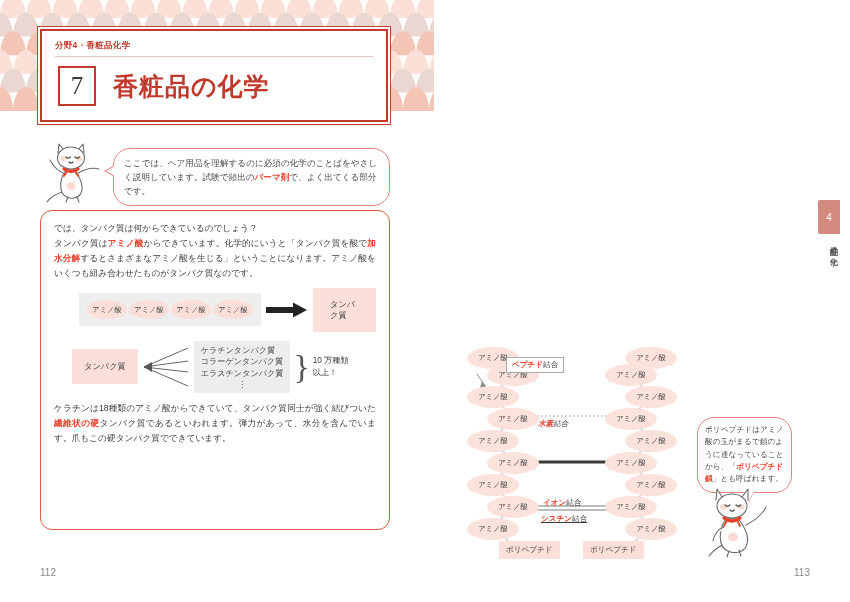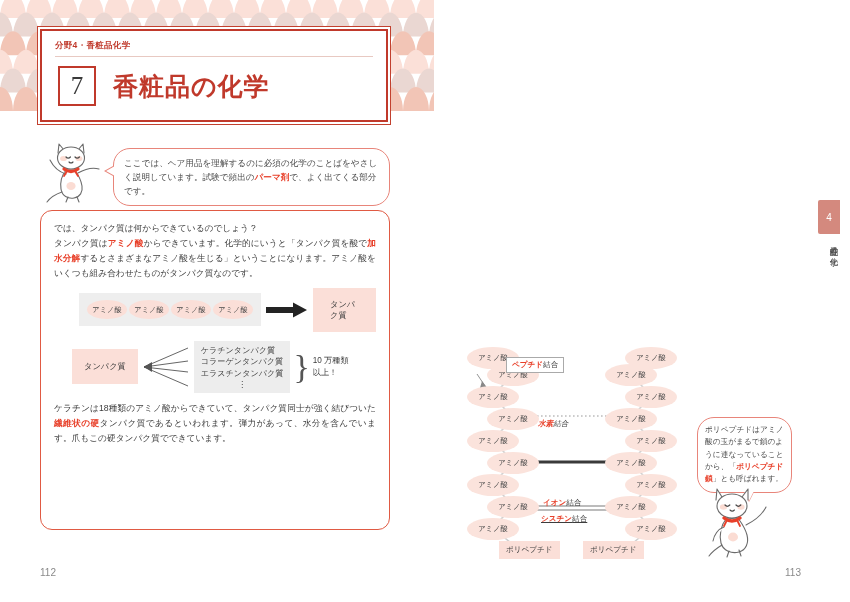--- a/index.html
+++ b/index.html
@@ -168,21 +168,21 @@
     position:absolute; left: 46px; bottom:-9px; width:0;height:0;
     border-left: 5px solid transparent; border-right: 5px solid transparent;
     border-top: 10px solid #fff;
     filter: drop-shadow(0 1.1px 0 #e8857a);
   }
   #cat2 { position:absolute; left: 708px; top: 485px; }
 
   
   .folio { position:absolute; bottom: 24px; font-size: 10px; color:#8a8a8a; }
   #folio-left  { left: 40px; }
-  #folio-right { right: 49px; text-align: center; }
+  #folio-right { right: 40px; text-align: center; }
 </style>
 </head>
 <body>
 
 <div id="spread">
 
   <div id="scallop">
     <svg width="434" height="140" viewBox="0 0 434 140">
       <defs>
         <g id="sc">

